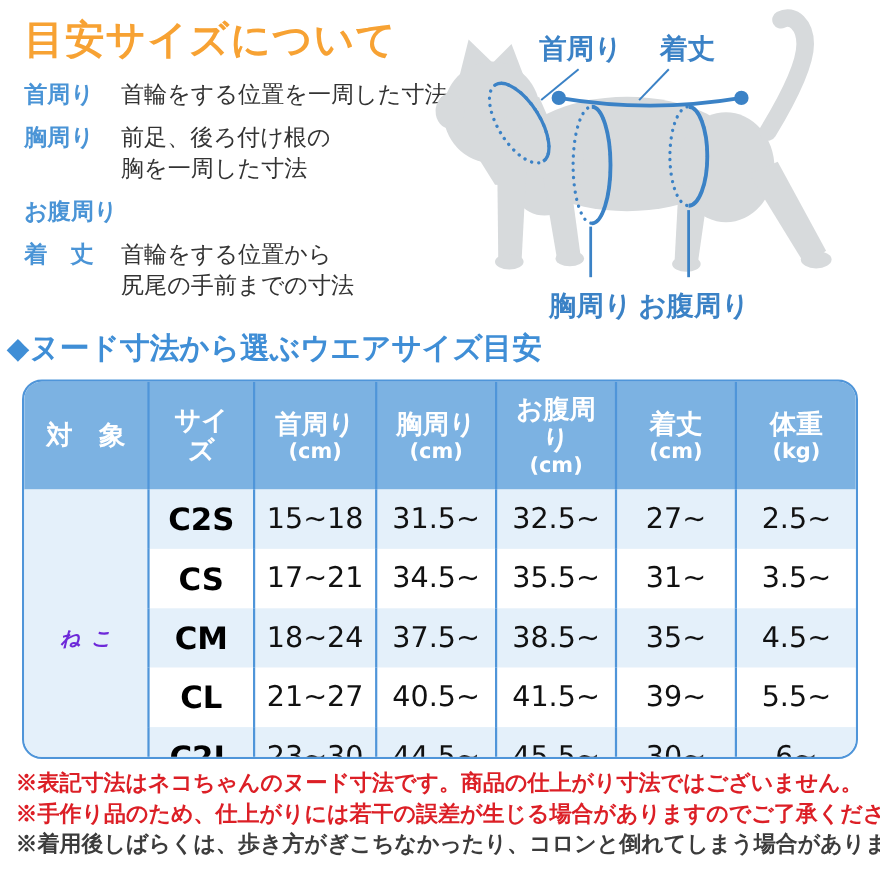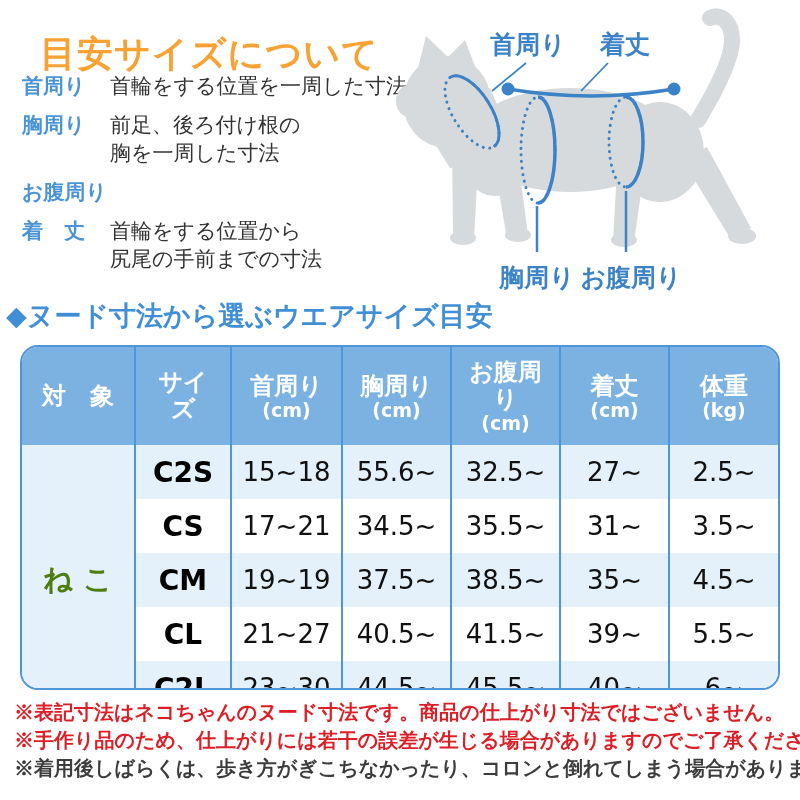--- a/index.html
+++ b/index.html
@@ -6,21 +6,21 @@
   html, body { margin: 0; padding: 0; }
   body {
     width: 800px; height: 800px;
     background: #ffffff;
     font-family: "DejaVu Sans", sans-serif;
   }
   .page { position: relative; width: 800px; height: 800px; overflow: hidden; background: #fff; }
 
   
   .page-title {
-    position: absolute; left: 22px; top: 12px; margin: 18px;
+    position: absolute; left: 22px; top: 12px; margin: 0;
     font-size: 36px; font-weight: bold; color: #f7a233; letter-spacing: 1px;
   }
 
   
   .defs { position: absolute; left: 22px; top: 72px; width: 385px; }
   .def-row { display: flex; margin-bottom: 11px; }
   .def-term {
     flex: none; width: 88px; color: #4a94d6; font-weight: bold;
     font-size: 21px; line-height: 28px;
   }
@@ -56,21 +56,21 @@
   .h-unit  { display: block; font-size: 19px; line-height: 20px; font-weight: bold; }
   tbody td {
     height: 54px; text-align: center; vertical-align: middle;
     font-size: 26px; color: #111; background: #fff;
     border-left: 2px solid #4f95d9; padding: 0;
   }
   tr.alt td { background: #e4f0fa; }
   td.size-cell { font-weight: bold; font-size: 28px; color: #000; }
   td.target-cell {
     background: #fff; border-left: none;
-    color: #4d7c0f; font-size: 29px; font-weight: bold; letter-spacing: 10px; text-indent: 10px;
+    color: #6d28d9; font-size: 18px; font-weight: bold; letter-spacing: 10px; text-indent: 10px; font-style: italic;
   }
 
   
   .notes { position: absolute; left: 14px; top: 703px; width: 780px; }
   .note { margin: 0 0 7px 0; font-size: 20px; font-weight: bold; line-height: 21px; white-space: nowrap; font-family: Liberation Mono, monospace; }
   .note.red  { color: #dc1f26; }
   .note.dark { color: #3c3c3c; }
 </style>
 </head>
 <body>
@@ -200,55 +200,55 @@
               <span class="h-label">体重</span>
               <span class="h-unit">(kg)</span>
             </th>
         </tr>
       </thead>
       <tbody>
         <tr class="alt">
           <td class="target-cell" rowspan="5">ねこ</td>
           <td class="size-cell">C2S</td>
           <td>15~18</td>
-          <td>55.6~</td>
+          <td>31.5~</td>
           <td>32.5~</td>
           <td>27~</td>
           <td>2.5~</td>
         </tr>
         <tr>
           <td class="size-cell">CS</td>
           <td>17~21</td>
           <td>34.5~</td>
           <td>35.5~</td>
           <td>31~</td>
           <td>3.5~</td>
         </tr>
         <tr class="alt">
           <td class="size-cell">CM</td>
-          <td>19~19</td>
+          <td>18~24</td>
           <td>37.5~</td>
           <td>38.5~</td>
           <td>35~</td>
           <td>4.5~</td>
         </tr>
         <tr>
           <td class="size-cell">CL</td>
           <td>21~27</td>
           <td>40.5~</td>
           <td>41.5~</td>
           <td>39~</td>
           <td>5.5~</td>
         </tr>
         <tr class="alt">
           <td class="size-cell">C2L</td>
           <td>23~30</td>
           <td>44.5~</td>
           <td>45.5~</td>
-          <td>40~</td>
+          <td>30~</td>
           <td>6~</td>
         </tr>
       </tbody>
     </table>
   </div>
 
   <div class="notes">
     <p class="note red">※表記寸法はネコちゃんのヌード寸法です。商品の仕上がり寸法ではございません。</p>
     <p class="note red">※手作り品のため、仕上がりには若干の誤差が生じる場合がありますのでご了承ください。</p>
     <p class="note dark">※着用後しばらくは、歩き方がぎこちなかったり、コロンと倒れてしまう場合があります。</p>

